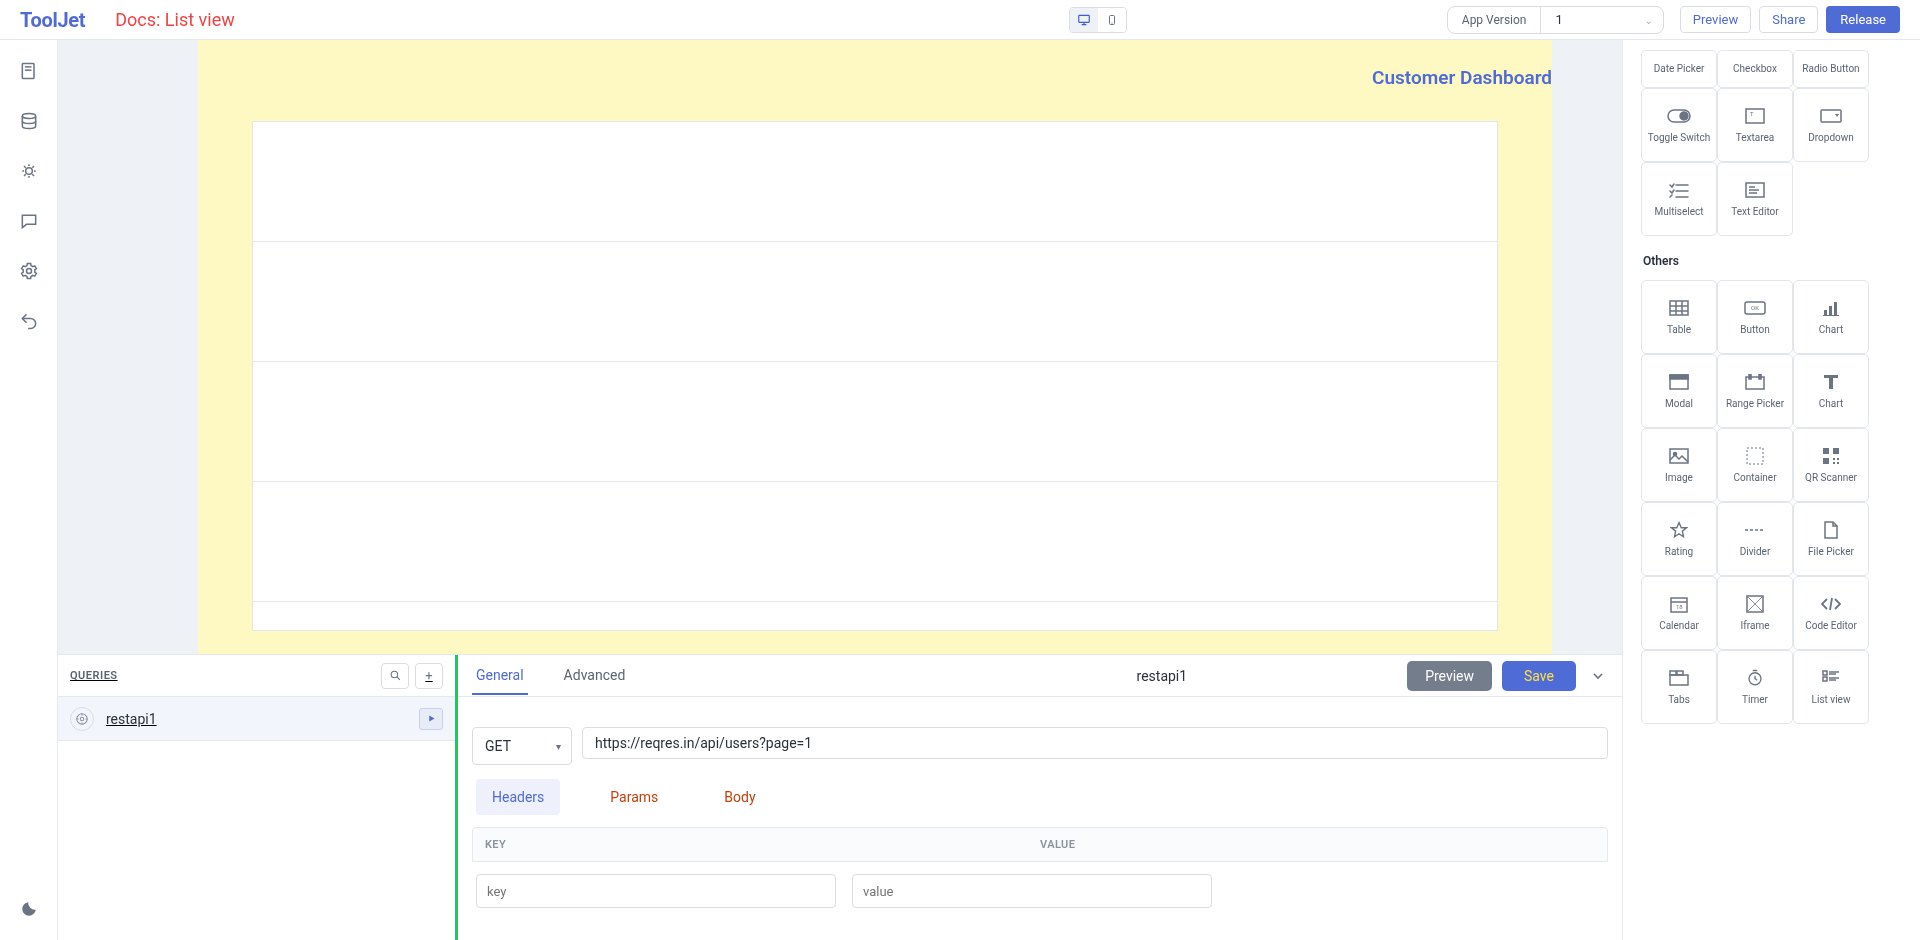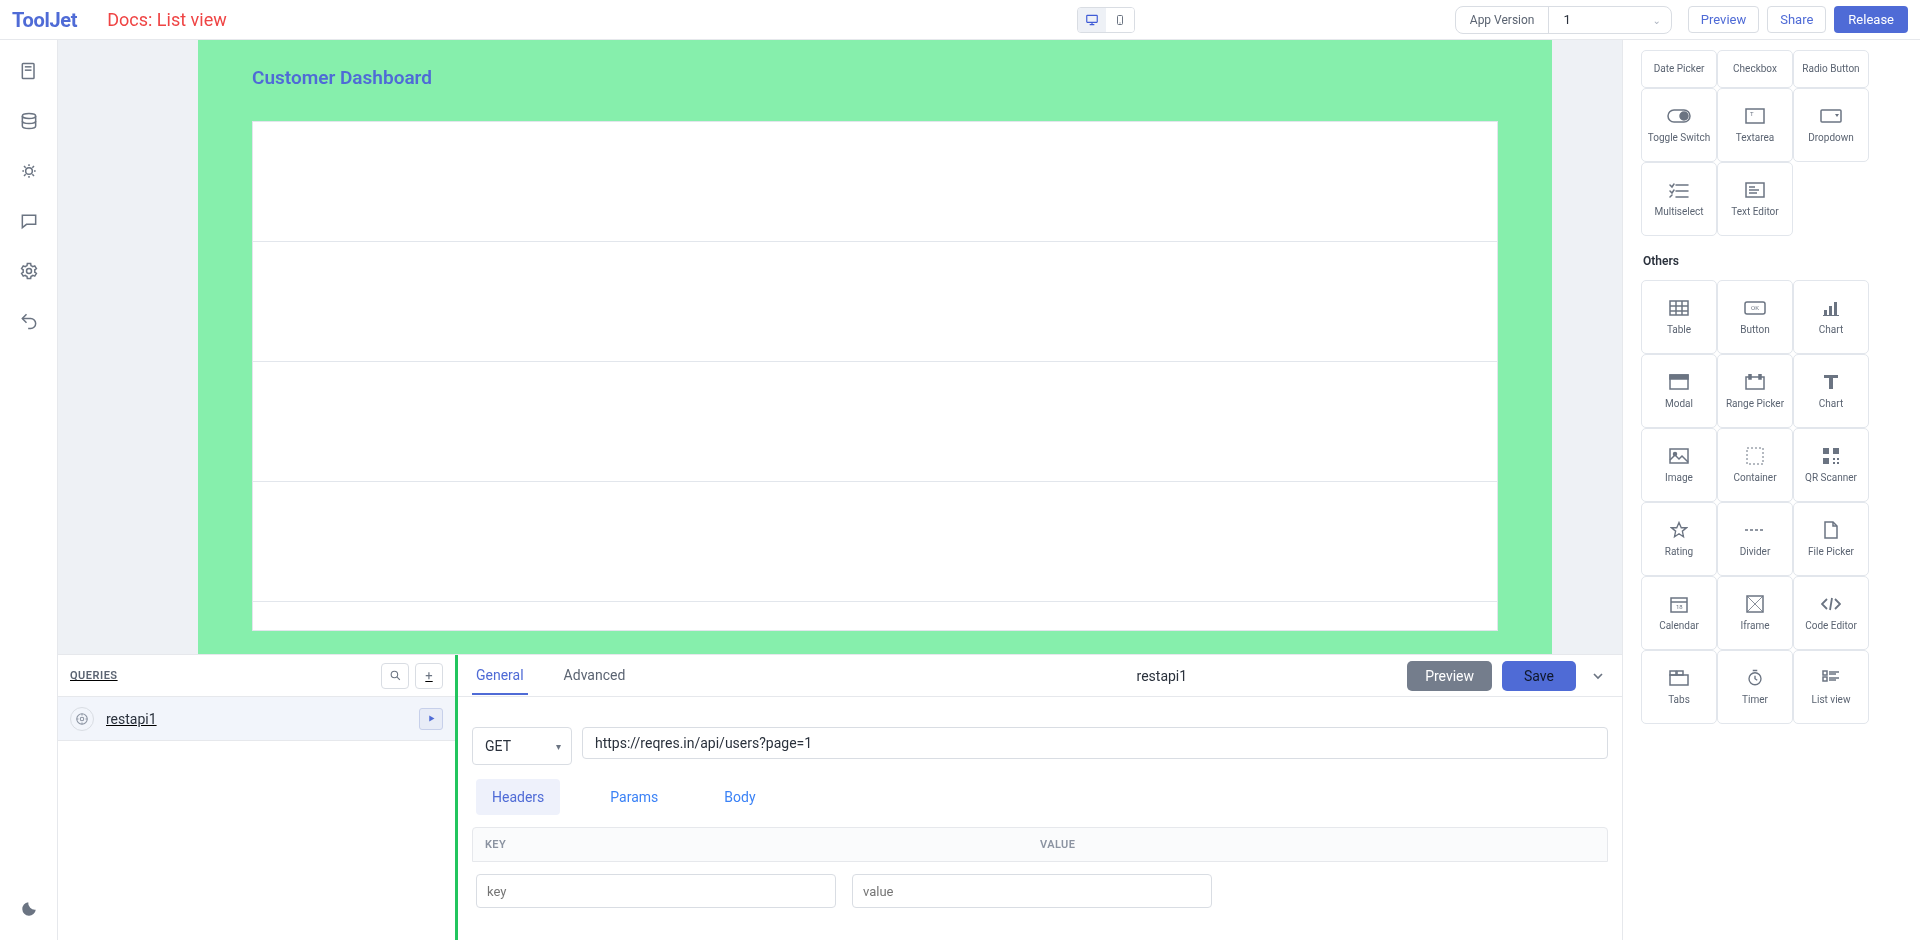--- a/index.html
+++ b/index.html
@@ -1,19 +1,19 @@
 <!DOCTYPE html>
 <html><head>
 <meta charset="utf-8">
 <style>
 * { box-sizing: border-box; margin: 0; padding: 0; font-family: -apple-system, BlinkMacSystemFont, "Segoe UI", Roboto, sans-serif; }
 body { background: #fff; width: 1920px; height: 940px; overflow: hidden; position: relative; }
 
 
-.topbar { height: 40px; display: flex; align-items: center; border-bottom: 1px solid #e6e8ec; padding: 0 12px; }
+.topbar { height: 40px; display: flex; align-items: center; border-bottom: 1px solid #e6e8ec; padding: 0 20px; }
 .logo { font-size: 20px; font-weight: 700; color: #4f6bd6; margin-right: 30px; letter-spacing: -0.3px; }
 .doc-title { font-size: 18px; color: #ef4444; text-align: center; }
 .topbar-spacer { flex: 1; }
 .device-toggle { display: flex; border: 1px solid #d9dde3; border-radius: 4px; overflow: hidden; margin-right: 320px; }
 .device-toggle button { width: 28px; height: 24px; border: none; background: #fff; cursor: pointer; display:flex; align-items:center; justify-content:center; color:#6b7482; }
 .device-toggle button.active { background: #eef1f6; color:#3f5bd6;}
 .app-version { display: flex; align-items: center; border: 1px solid #d9dde3; border-radius: 8px; height: 28px; margin-right: 16px; }
 .app-version .label { padding: 0 14px; font-size: 12px; color: #5b6472; border-right:1px solid #d9dde3; height:100%; display:flex; align-items:center;}
 .app-version .value { padding: 0 100px 0 14px; font-size: 13px; color: #2a313c; position:relative; }
 .app-version .chev { position:absolute; right:10px; top:3px; color:#aab2bf; font-size:10px;}
@@ -21,21 +21,21 @@
 .btn-outline { border: 1px solid #d9dde3; background: #fff; color: #4f6bd6; border-radius: 4px; padding: 5px 12px; font-size: 13px; cursor: pointer; }
 .btn-primary { border: none; background: #4f6bd6; color: #fff; border-radius: 4px; padding: 5px 14px; font-size: 13px; cursor: pointer; }
 
 
 .left-rail { position: absolute; left: 0; top: 40px; width: 58px; height: calc(100% - 40px); border-right: 1px solid #e6e8ec; display: flex; flex-direction: column; align-items: center; padding-top: 20px; gap: 28px; background:#fff;}
 .left-rail .rail-icon { width: 22px; height: 22px; color: #6b7482; cursor: pointer; display:flex; align-items:center; justify-content:center;}
 .left-rail .rail-bottom { margin-top: auto; margin-bottom: 20px; }
 
 
 .canvas-area { position: absolute; left: 58px; top: 40px; right: 298px; bottom: 0; background: #eef1f5; overflow: hidden; }
-.canvas-inner { position: absolute; left:140px; top:0; right:70px; height: 620px; background:#86efac; }
+.canvas-inner { position: absolute; left:140px; top:0; right:70px; height: 620px; background:#fef9c3;text-align:right; }
 .page-title { padding: 26px 0 18px 54px; font-size: 19px; font-weight: 600; color: #4f6bd6; }
 .listview { margin: 14px 54px 0 54px; background: #fff; border:1px solid #e2e6ec; height: 510px;}
 .listview .row { height: 120px; border-bottom: 1px solid #e2e6ec; }
 
 
 .query-panel { position: absolute; left:0; right:0; bottom:0; height: 286px; background:#fff; border-top:1px solid #e6e8ec; display:flex; }
 .query-left { width: 400px; border-right:3px solid #22c55e; display:flex; flex-direction:column;text-decoration:underline;}
 .query-left-header { display:flex; align-items:center; height:42px; border-bottom:1px solid #e6e8ec; padding:0 12px;}
 .query-left-header .title { font-size:11px; font-weight:600; color:#5b6472; letter-spacing:0.5px; flex:1;}
 .mini-btn { width:28px; height:26px; border:1px solid #d9dde3; background:#fff; border-radius:4px; color:#6b7482; cursor:pointer; display:flex; align-items:center; justify-content:center; margin-left:6px; font-size:13px;}
@@ -45,31 +45,31 @@
 .query-item .run { width:24px; height:22px; background:#e8ecf7; border:1px solid #c7d0ea; border-radius:3px; color:#4f6bd6; display:flex; align-items:center; justify-content:center; cursor:pointer;}
 
 .query-right { flex:1; display:flex; flex-direction:column;gap:16px;}
 .query-right-header { display:flex; align-items:center; height:42px; border-bottom:1px solid #e6e8ec; padding:0 14px;}
 .qr-tabs { display:flex; gap:32px;}
 .qr-tab { font-size:14px; color:#5b6472; padding:10px 4px; cursor:pointer; }
 .qr-tab.active { color:#4f6bd6; border-bottom:2px solid #4f6bd6; }
 .qr-spacer { flex:1;}
 .qr-name { font-size:14px; color:#2a313c; margin-right:220px;}
 .btn-dark { border:none; background:#747d8c; color:#fff; border-radius:5px; padding:7px 18px; font-size:14px; cursor:pointer;}
-.btn-blue { border:none; background:#4f6bd6; color:#0f172a; border-radius:5px; padding:7px 22px; font-size:14px; cursor:pointer; margin-left:10px;}
+.btn-blue { border:none; background:#4f6bd6; color:#fde047; border-radius:5px; padding:7px 22px; font-size:14px; cursor:pointer; margin-left:10px;}
 .chev-down { margin-left:14px; color:#6b7482; width:18px; cursor:pointer;}
 
 .query-body { padding:14px; }
 .req-row { display:flex; gap:10px; margin-bottom:14px;}
 .select-box { width:100px; height:38px; border:1px solid #d9dde3; border-radius:4px; display:flex; align-items:center; padding:0 12px; font-size:14px; color:#2a313c; cursor:pointer; position:relative;}
 .select-box::after { content:"▾"; position:absolute; right:10px; color:#6b7482; font-size:10px;}
 .url-input { flex:1; height:32px; border:1px solid #d9dde3; border-radius:4px; padding:0 12px; font-size:14px; color:#2a313c; outline:none;}
 
 .inner-tabs { display:flex; gap:34px; padding:0 4px;}
-.inner-tab { font-size:14px; color:#3b82f6; padding:10px 16px; cursor:pointer; border-radius:4px;}
+.inner-tab { font-size:14px; color:#c2410c; padding:10px 16px; cursor:pointer; border-radius:4px;}
 .inner-tab.active { color:#4f6bd6; background:#eef1fb;}
 
 .kv-header { display:flex; margin-top:12px; padding:10px 12px; background:#fafbfc; border:1px solid #e6e8ec; border-radius:4px 4px 0 0;}
 .kv-header span { font-size:11px; color:#8b93a1; font-weight:600; letter-spacing:0.4px;}
 .kv-header .kh1 { width:50%;}
 .kv-row { display:flex; gap:16px; padding:12px 4px;}
 .kv-input { width:360px; height:34px; border:1px solid #d9dde3; border-radius:4px; padding:0 10px; font-size:13px; outline:none;}
 
 
 .right-panel { position: absolute; right: 0; top: 40px; width: 298px; height: calc(100% - 40px); border-left: 1px solid #e6e8ec; padding: 10px 18px; overflow-y:auto; background:#fff;}

